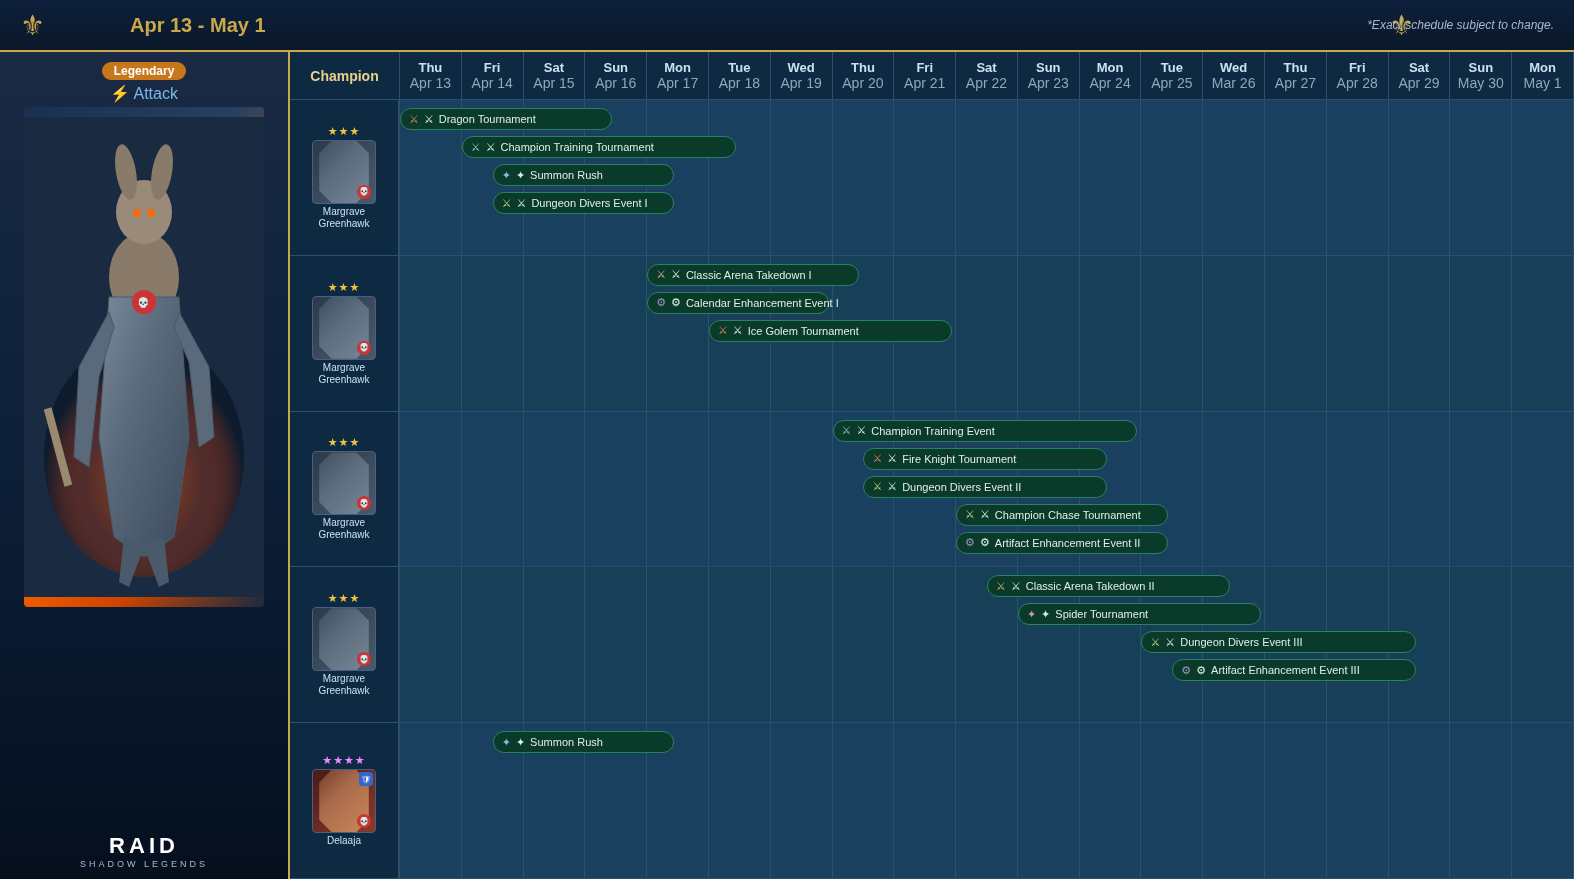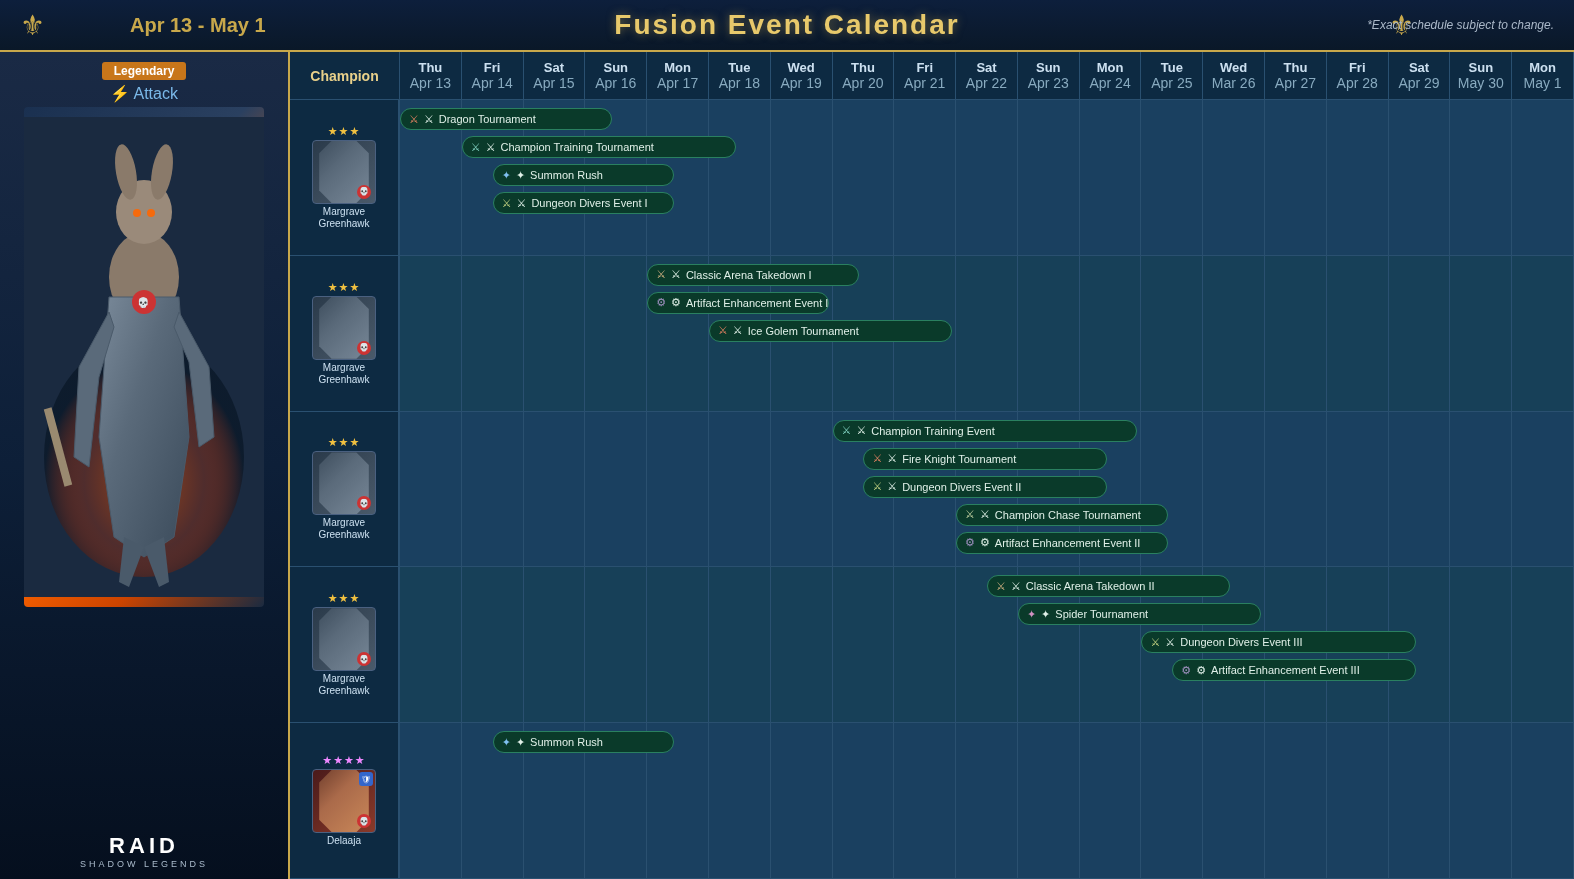--- a/index.html
+++ b/index.html
@@ -80,21 +80,21 @@
       letter-spacing: 3px;
       text-shadow: 0 0 8px rgba(200,169,75,0.6);
       margin-bottom: 2px;
     }
     .badge-legendary {
       background: #c8761a;
       color: #fff;
       font-size: 12px;
       font-weight: bold;
       padding: 2px 12px;
-      border-radius: 3px;
+      border-radius: 9px;
       margin-bottom: 4px;
     }
     .attack-label {
       color: #7ab8e8;
       font-size: 16px;
       margin-bottom: 4px;
     }
     .champion-art {
       width: 240px;
       height: 500px;
@@ -315,21 +315,20 @@
 
     
     .cal-row { min-height: 150px; }
   </style>
 </head>
 <body>
 
 <div class="header">
   <span class="header-ornament-left">⚜</span>
   <span class="header-date">Apr 13 - May 1</span>
-  <h1 class="header-title">Fusion Event Calendar</h1>
   <span class="header-ornament-right">⚜</span>
   <span class="header-note">*Exact schedule subject to change.</span>
 </div>
 
 <div class="main">
 
   <div class="left-panel">
     <div class="badge-legendary">Legendary</div>
     <div class="attack-label">⚡ Attack</div>
     <div class="champion-art">
@@ -541,21 +540,21 @@
           <div class="cal-cell"></div>
           <div class="cal-cell"></div>
           <div class="cal-cell"></div>
           <div class="events-layer">
             <div class="event-bar arena" style="left: 247.158px; width: 212.263px; top: 8px; --icon: &quot;&quot;;">
               <span style="margin-right: 5px; font-size: 11px;">⚔</span>
               <span>Classic Arena Takedown I</span>
             </div>
             <div class="event-bar artifact" style="left: 247.158px; width: 181.368px; top: 36px; --icon: &quot;&quot;;">
               <span style="margin-right: 5px; font-size: 11px;">⚙</span>
-              <span>Artifact Enhancement Event I</span>
+              <span>Calendar Enhancement Event I</span>
             </div>
             <div class="event-bar tournament" style="left: 308.947px; width: 243.158px; top: 64px; --icon: &quot;&quot;;">
               <span style="margin-right: 5px; font-size: 11px;">⚔</span>
               <span>Ice Golem Tournament</span>
             </div>
           </div>
         </div>
         <div class="cal-row" style="height: 155.8px; min-height: 155.8px; position: relative;">
           <div class="champion-cell cal-cell">
             <div class="champ-stars">★★★</div>

